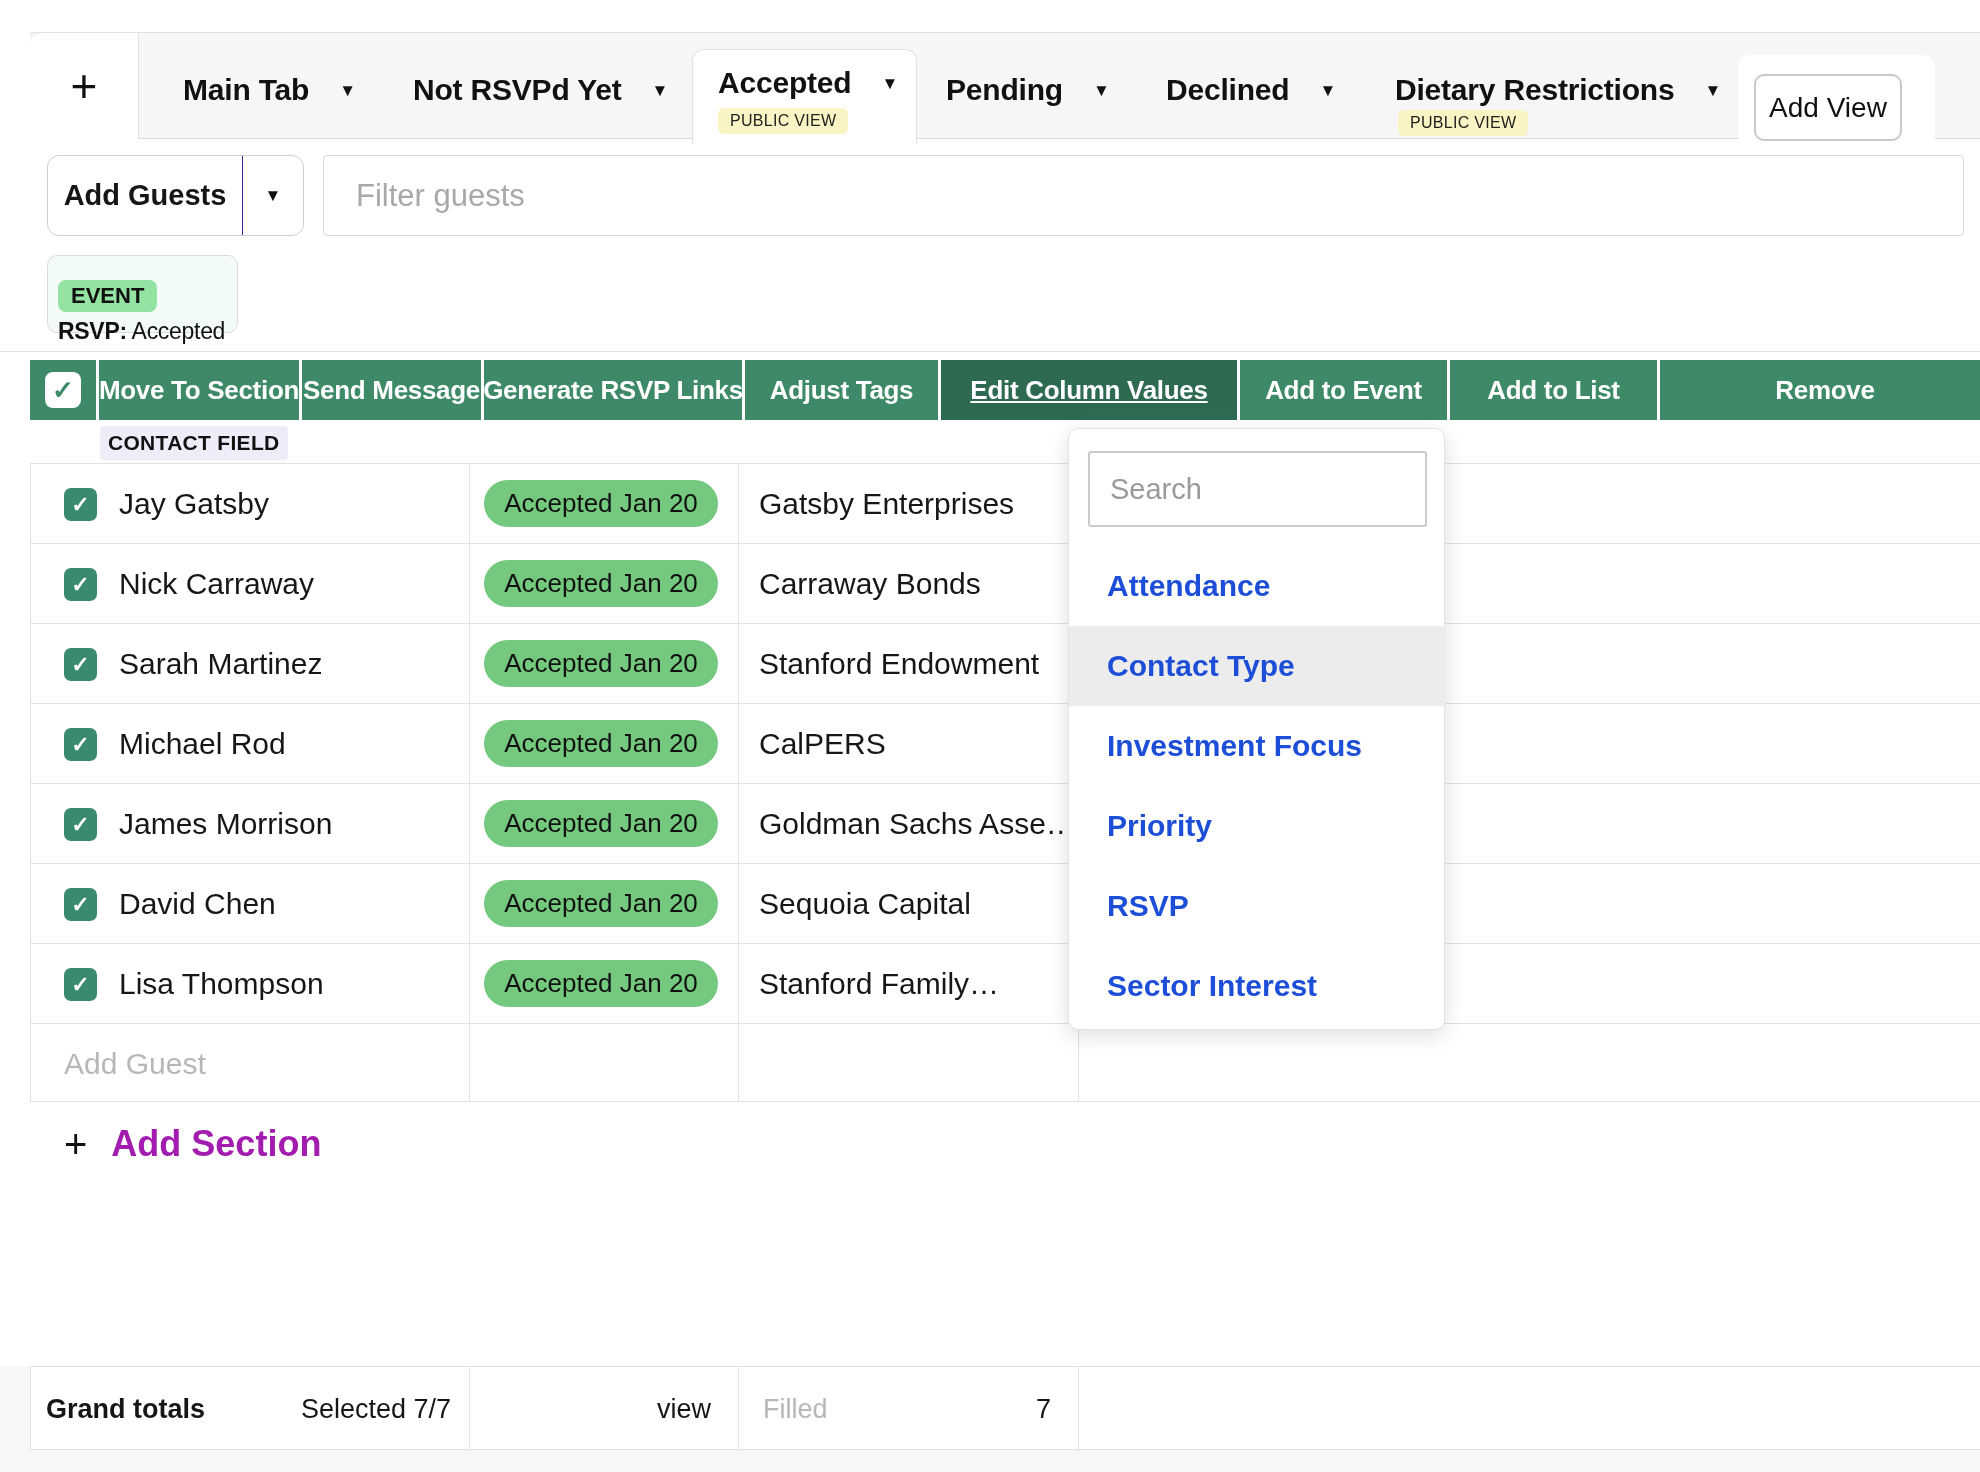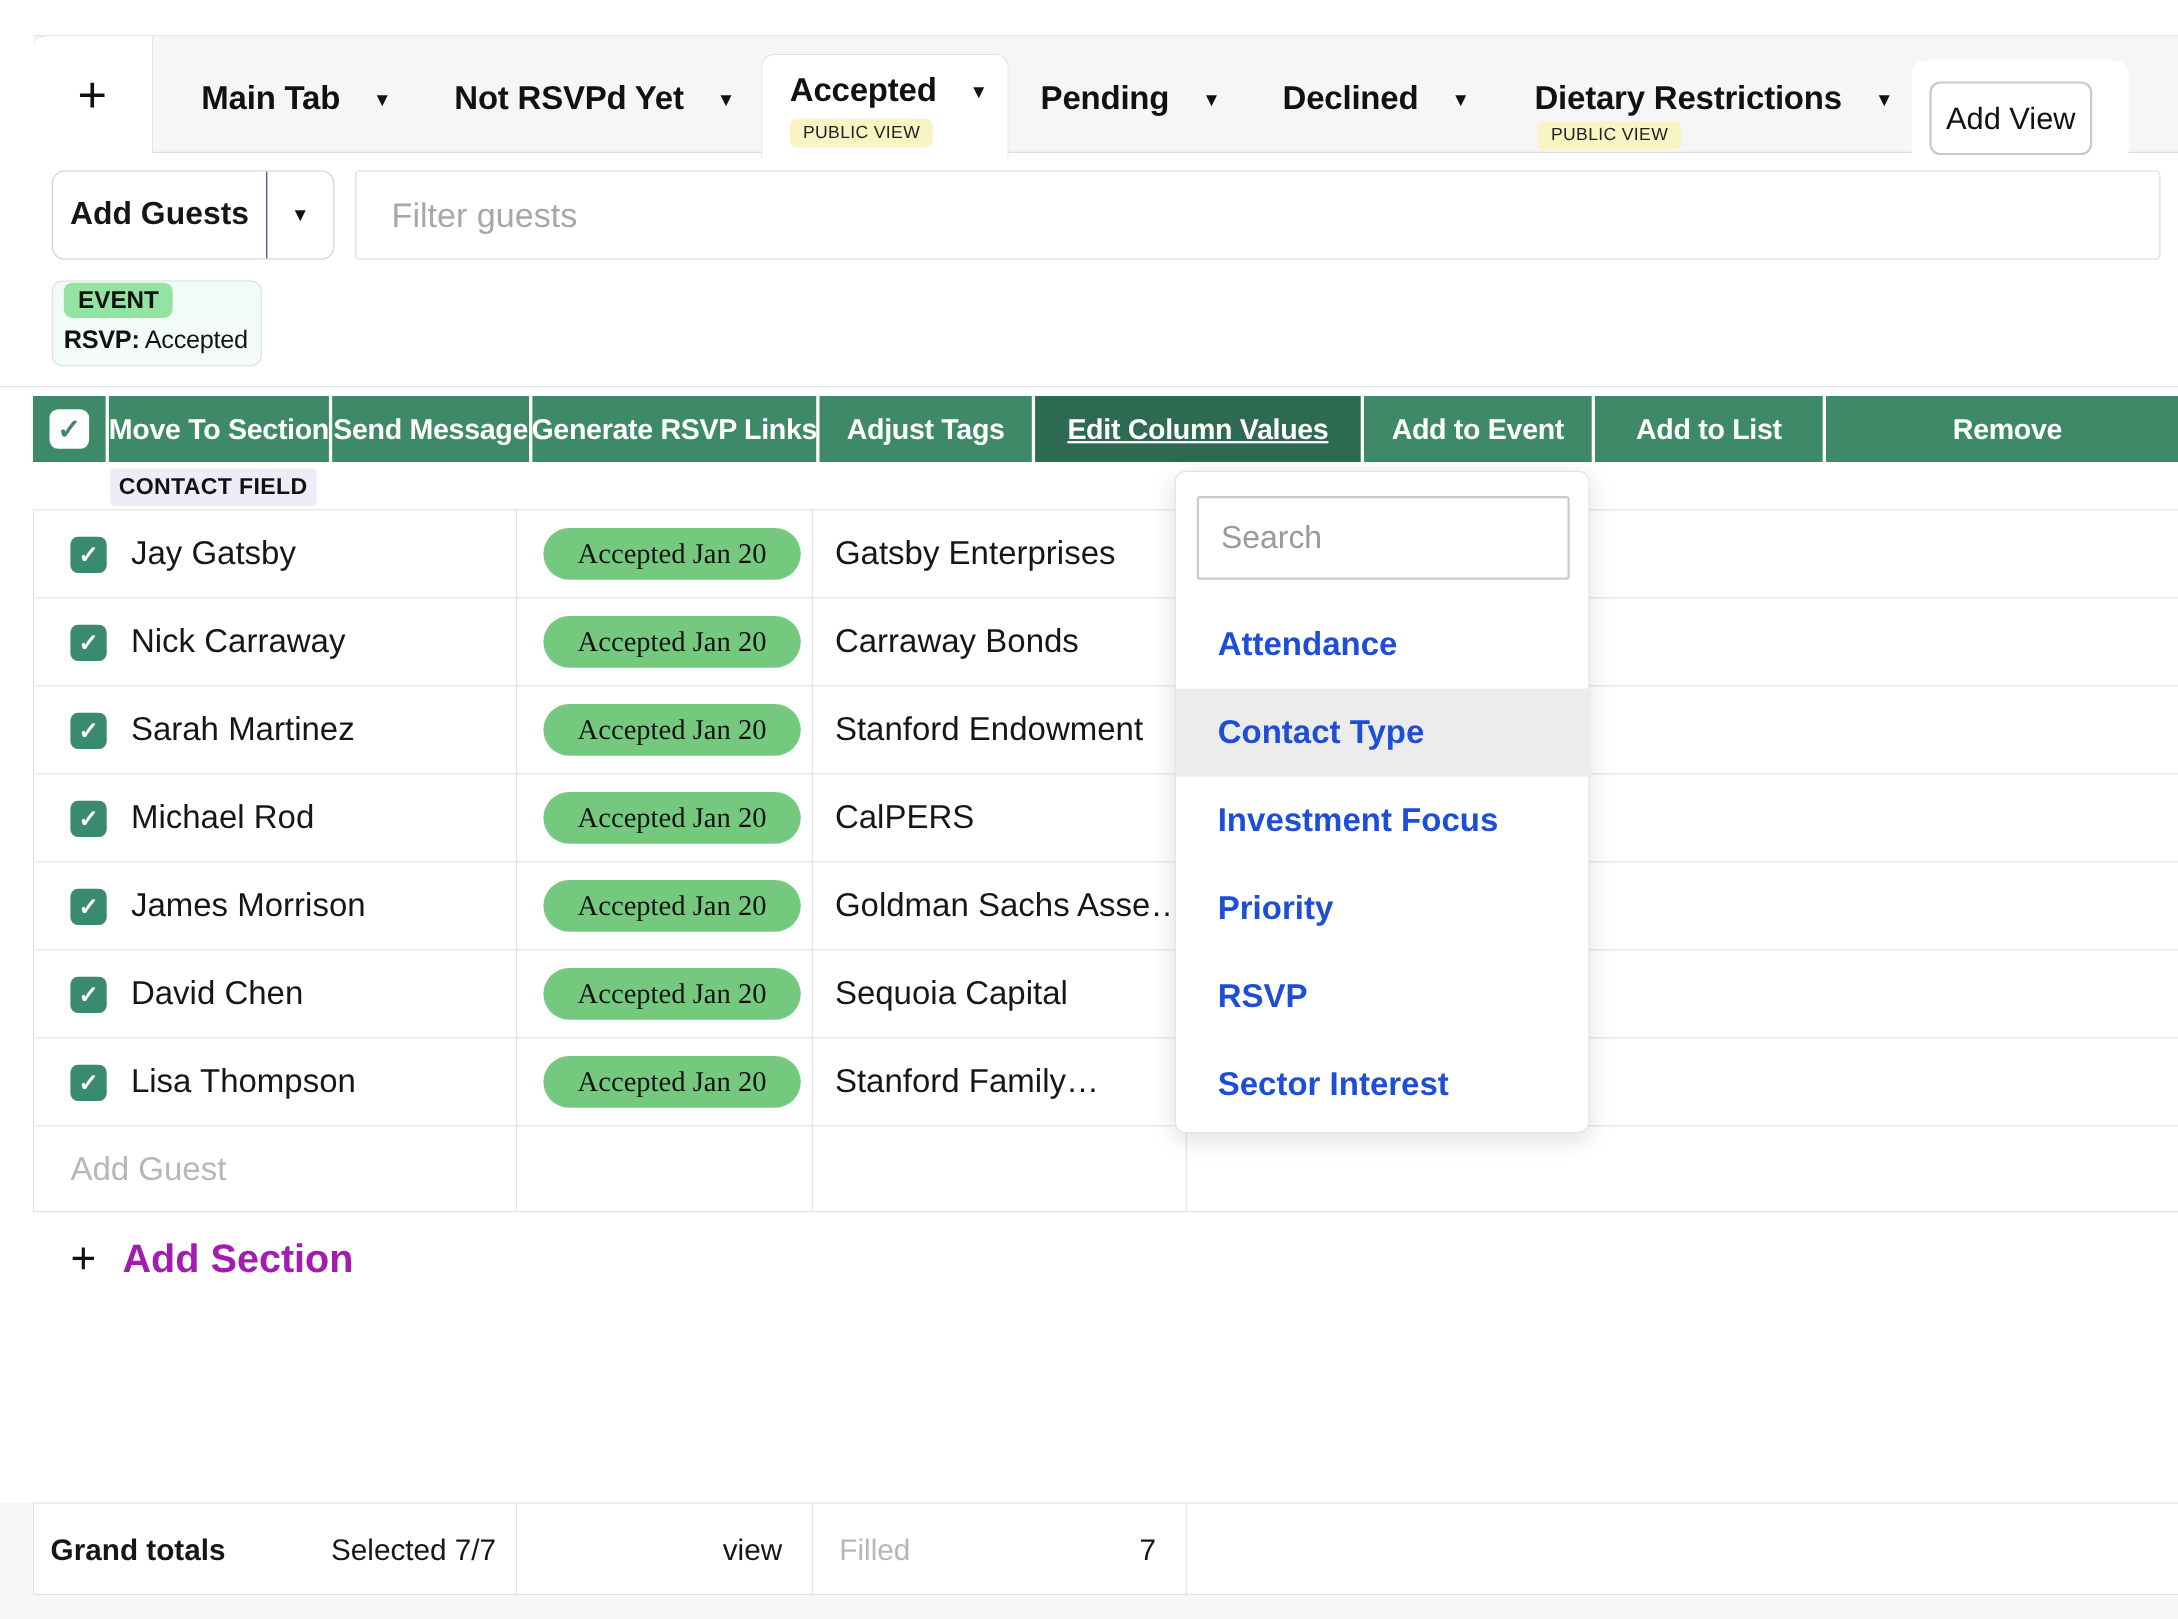--- a/index.html
+++ b/index.html
@@ -42,21 +42,21 @@
   .add-guests-main{flex:1;display:flex;align-items:center;justify-content:center;
     font-size:29px;font-weight:700;border-right:1px solid #4c1d95;}
   .add-guests-caret{width:60px;display:flex;align-items:center;justify-content:center;}
   .filter-input{position:absolute;left:323px;top:155px;width:1641px;height:81px;border:1px solid #d8d8d8;
     border-radius:4px;background:#fff;font-size:31px;padding:0 32px;color:var(--text);outline:none;
     font-family:"Liberation Sans",sans-serif;}
   .filter-input::placeholder{color:#a8a8a8;}
 
   
   .event-card{position:absolute;left:47px;top:255px;min-width:170px;height:78px;background:var(--event-card-bg);
-    border:1px solid #dcdcdc;border-radius:10px;padding:1px 12px 0 10px;}
+    border:1px solid #dcdcdc;border-radius:10px;padding:24px 12px 0 10px;}
   .event-pill{display:inline-block;background:var(--event-pill-green);border-radius:8px;
     padding:3px 13px;font-size:22px;font-weight:700;color:#111;}
   .event-line{margin-top:6px;font-size:23px;letter-spacing:-0.3px;white-space:nowrap;color:#111;}
   .event-line b{font-weight:700;}
 
   .hr-divider{position:absolute;left:0;top:351px;width:1980px;height:1px;background:var(--border);}
 
   
   .toolbar{position:absolute;left:0;top:360px;width:1980px;height:60px;}
   .tb-cell{position:absolute;top:0;height:60px;background:var(--toolbar-green);color:#fff;
@@ -75,23 +75,23 @@
   
   .grid{position:absolute;left:30px;top:463px;width:1950px;height:639px;
     border-left:1px solid var(--border);border-bottom:1px solid var(--border);}
   .vline{position:absolute;top:0;height:639px;width:1px;background:var(--border);}
   .row{position:absolute;left:0;width:1950px;height:80px;border-top:1px solid var(--border);}
   .row-cb{position:absolute;left:33px;top:24px;width:33px;height:33px;background:var(--checkbox-green);
     border-radius:7px;display:flex;align-items:center;justify-content:center;cursor:pointer;}
   .row-cb .check{color:#fff;font-size:22px;font-weight:700;line-height:1;}
   .cell-name{position:absolute;left:88px;top:0;height:80px;display:flex;align-items:center;
     font-size:30px;color:var(--text);white-space:nowrap;}
-  .cell-pill{position:absolute;left:463px;top:16px;width:234px;height:47px;background:var(--pill-green);
+  .cell-pill{position:absolute;left:453px;top:16px;width:234px;height:47px;background:var(--pill-green);
     border-radius:24px;display:flex;align-items:center;justify-content:center;font-size:26px;
-    color:#111;white-space:nowrap;cursor:default;font-family:Liberation Serif, serif;}
+    color:#111;white-space:nowrap;cursor:default;}
   .cell-company{position:absolute;left:728px;top:0;height:80px;display:flex;align-items:center;
     font-size:30px;color:var(--text);white-space:nowrap;}
   .add-guest-row{position:absolute;left:0;top:560px;width:1950px;height:79px;border-top:1px solid var(--border);}
   .add-guest-text{position:absolute;left:33px;top:0;height:79px;display:flex;align-items:center;
     font-size:30px;color:#b7b7b7;cursor:text;}
 
   
   .add-section{position:absolute;left:30px;top:1108px;height:72px;display:flex;align-items:center;
     gap:24px;cursor:pointer;padding:0 34px;}
   .add-section .plus{font-size:40px;font-weight:400;color:#111;line-height:1;}

